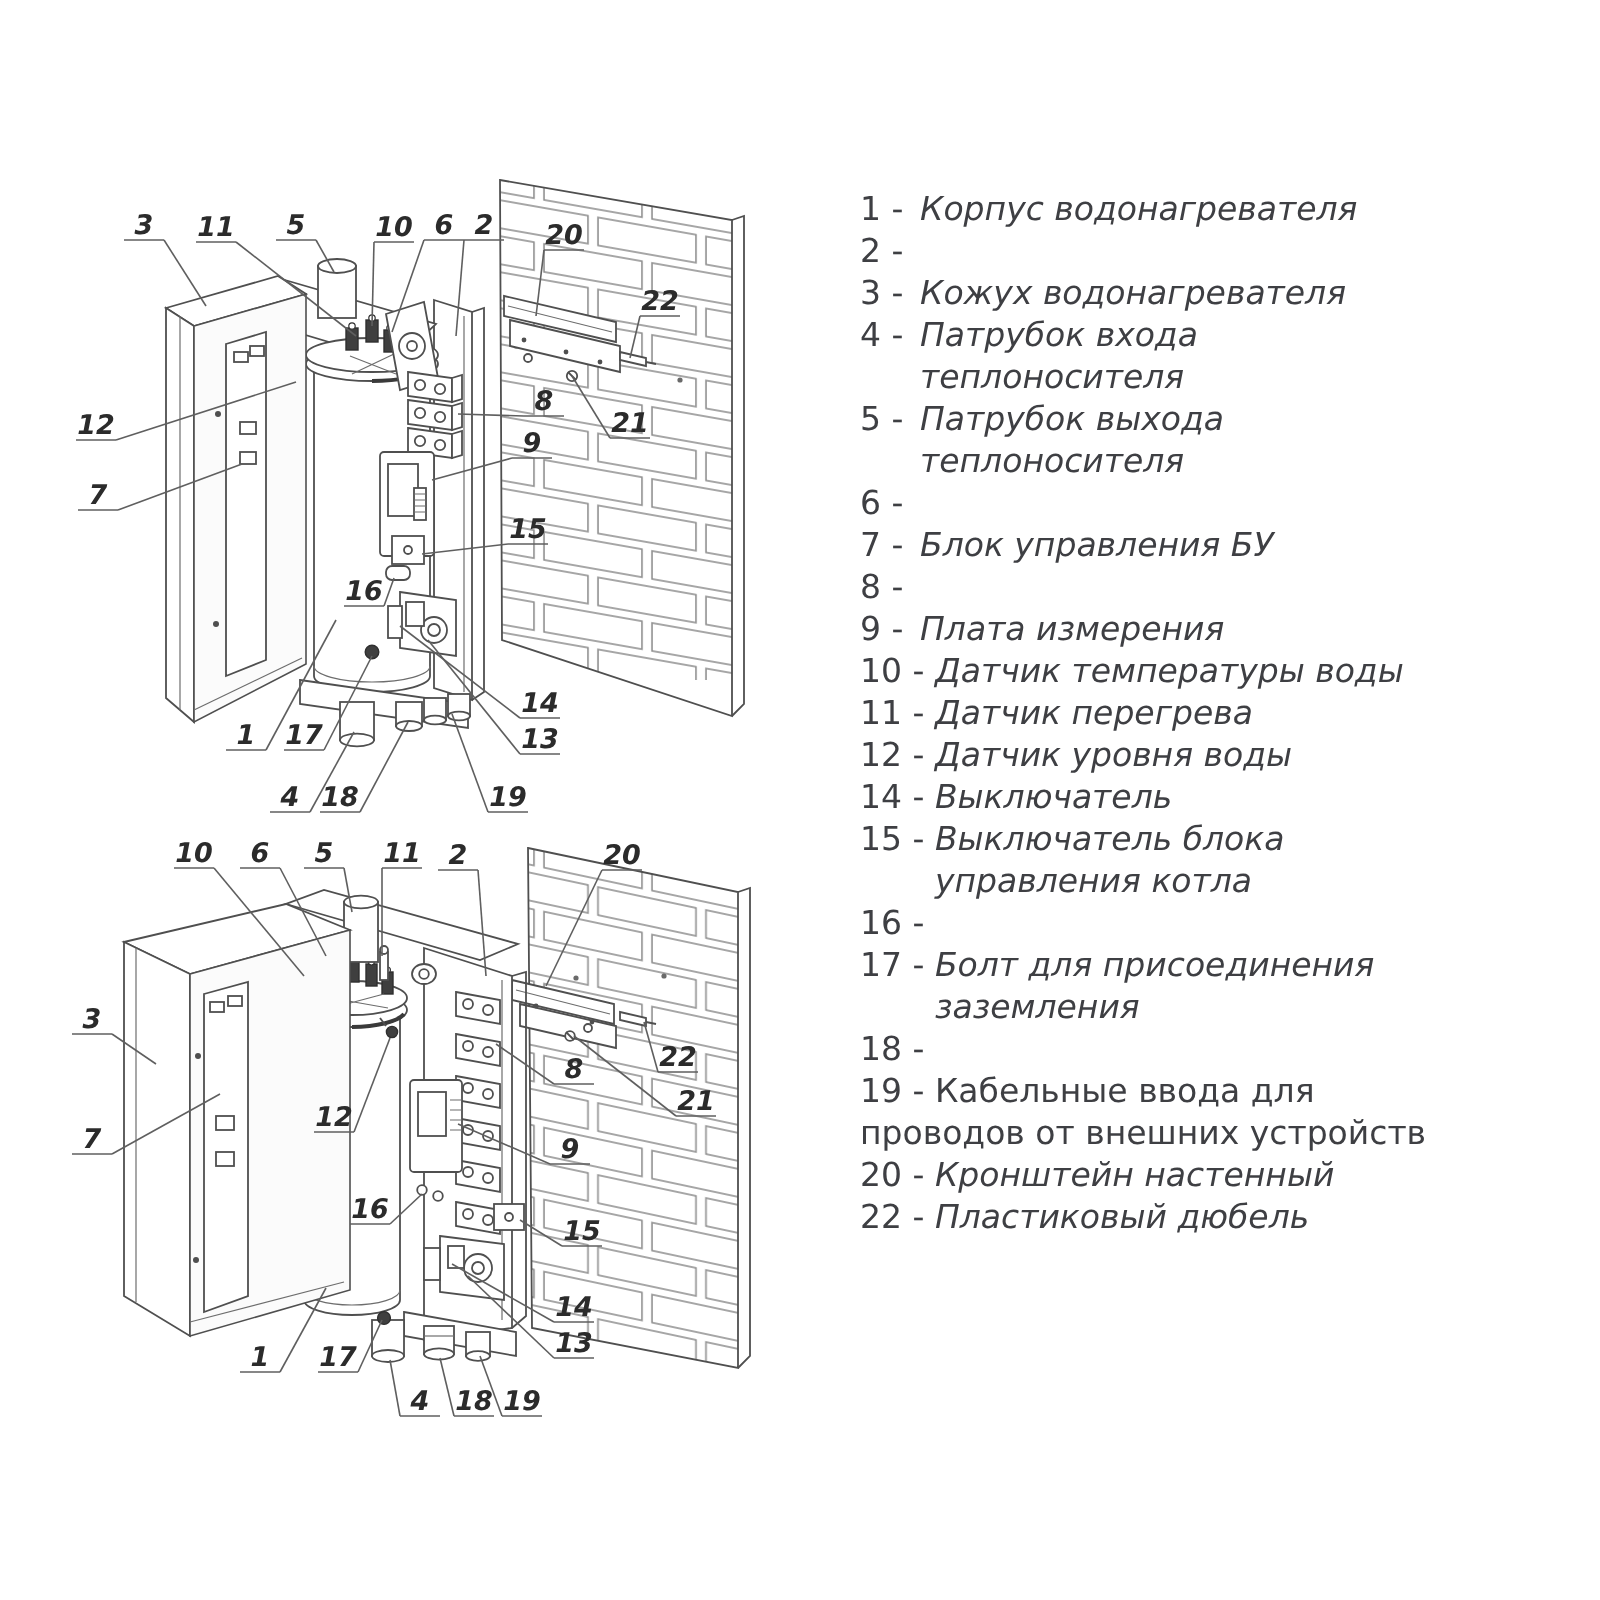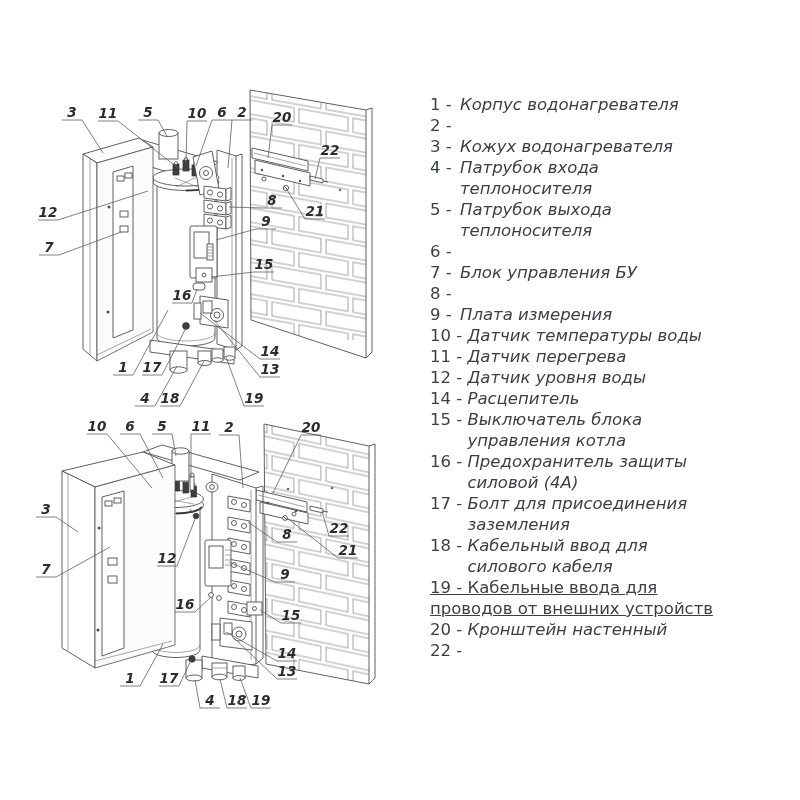--- a/index.html
+++ b/index.html
@@ -5,21 +5,21 @@
   html,body{margin:0;padding:0;background:#ffffff;}
   #stage{position:relative;width:800px;height:800px;background:#fff;overflow:hidden;
          font-family:"DejaVu Sans","Liberation Sans",sans-serif;}
   #art{position:absolute;left:0;top:0;}
   
   #legend{position:absolute;left:430px;top:94px;width:370px;
           font-size:16.5px;line-height:21px;color:#3e3f43;}
   .li{display:flex;}
   .li .num{flex:0 0 auto;white-space:pre;min-width:30px;}
   .li .txt{white-space:pre-line;font-style:italic;}
-  .li.flush{display:block;white-space:pre-line;text-decoration:underline;}
+  .li.flush{display:block;white-space:pre-line;}
   
   .ln{stroke:#4f4f4f;stroke-width:.9;fill:none;}
   .wh{stroke:#4f4f4f;stroke-width:.9;fill:#ffffff;}
   .in{stroke:#4f4f4f;stroke-width:.8;fill:#fbfbfb;}
   .dk{stroke:#2f2f2f;stroke-width:.7;fill:#3f3f3f;}
   .thin{stroke:#6d6d6d;stroke-width:.6;fill:none;}
   .callout-line{stroke:#5f5f5f;stroke-width:.8;fill:none;}
   .callout-num{font:italic 600 13.5px "DejaVu Sans","Liberation Sans",sans-serif;fill:#2b2b2b;}
 </style>
 </head>
@@ -636,45 +636,42 @@
       <div class="li">
         <span class="num">11 - </span>
         <span class="txt">Датчик перегрева</span>
       </div>
       <div class="li">
         <span class="num">12 - </span>
         <span class="txt">Датчик уровня воды</span>
       </div>
       <div class="li">
         <span class="num">14 - </span>
-        <span class="txt">Расцепитель</span>
+        <span class="txt">Выключатель</span>
       </div>
       <div class="li">
         <span class="num">15 - </span>
         <span class="txt">Выключатель блока
 управления котла</span>
       </div>
       <div class="li">
         <span class="num">16 - </span>
-        <span class="txt">Предохранитель защиты
-силовой (4А)</span>
       </div>
       <div class="li">
         <span class="num">17 - </span>
         <span class="txt">Болт для присоединения
 заземления</span>
       </div>
       <div class="li">
         <span class="num">18 - </span>
-        <span class="txt">Кабельный ввод для
-силового кабеля</span>
       </div>
       <div class="li flush">19 - Кабельные ввода для
 проводов от внешних устройств</div>
       <div class="li">
         <span class="num">20 - </span>
         <span class="txt">Кронштейн настенный</span>
       </div>
       <div class="li">
         <span class="num">22 - </span>
+        <span class="txt">Пластиковый дюбель</span>
       </div>
     </div>
 </div>
 
 </body></html>

